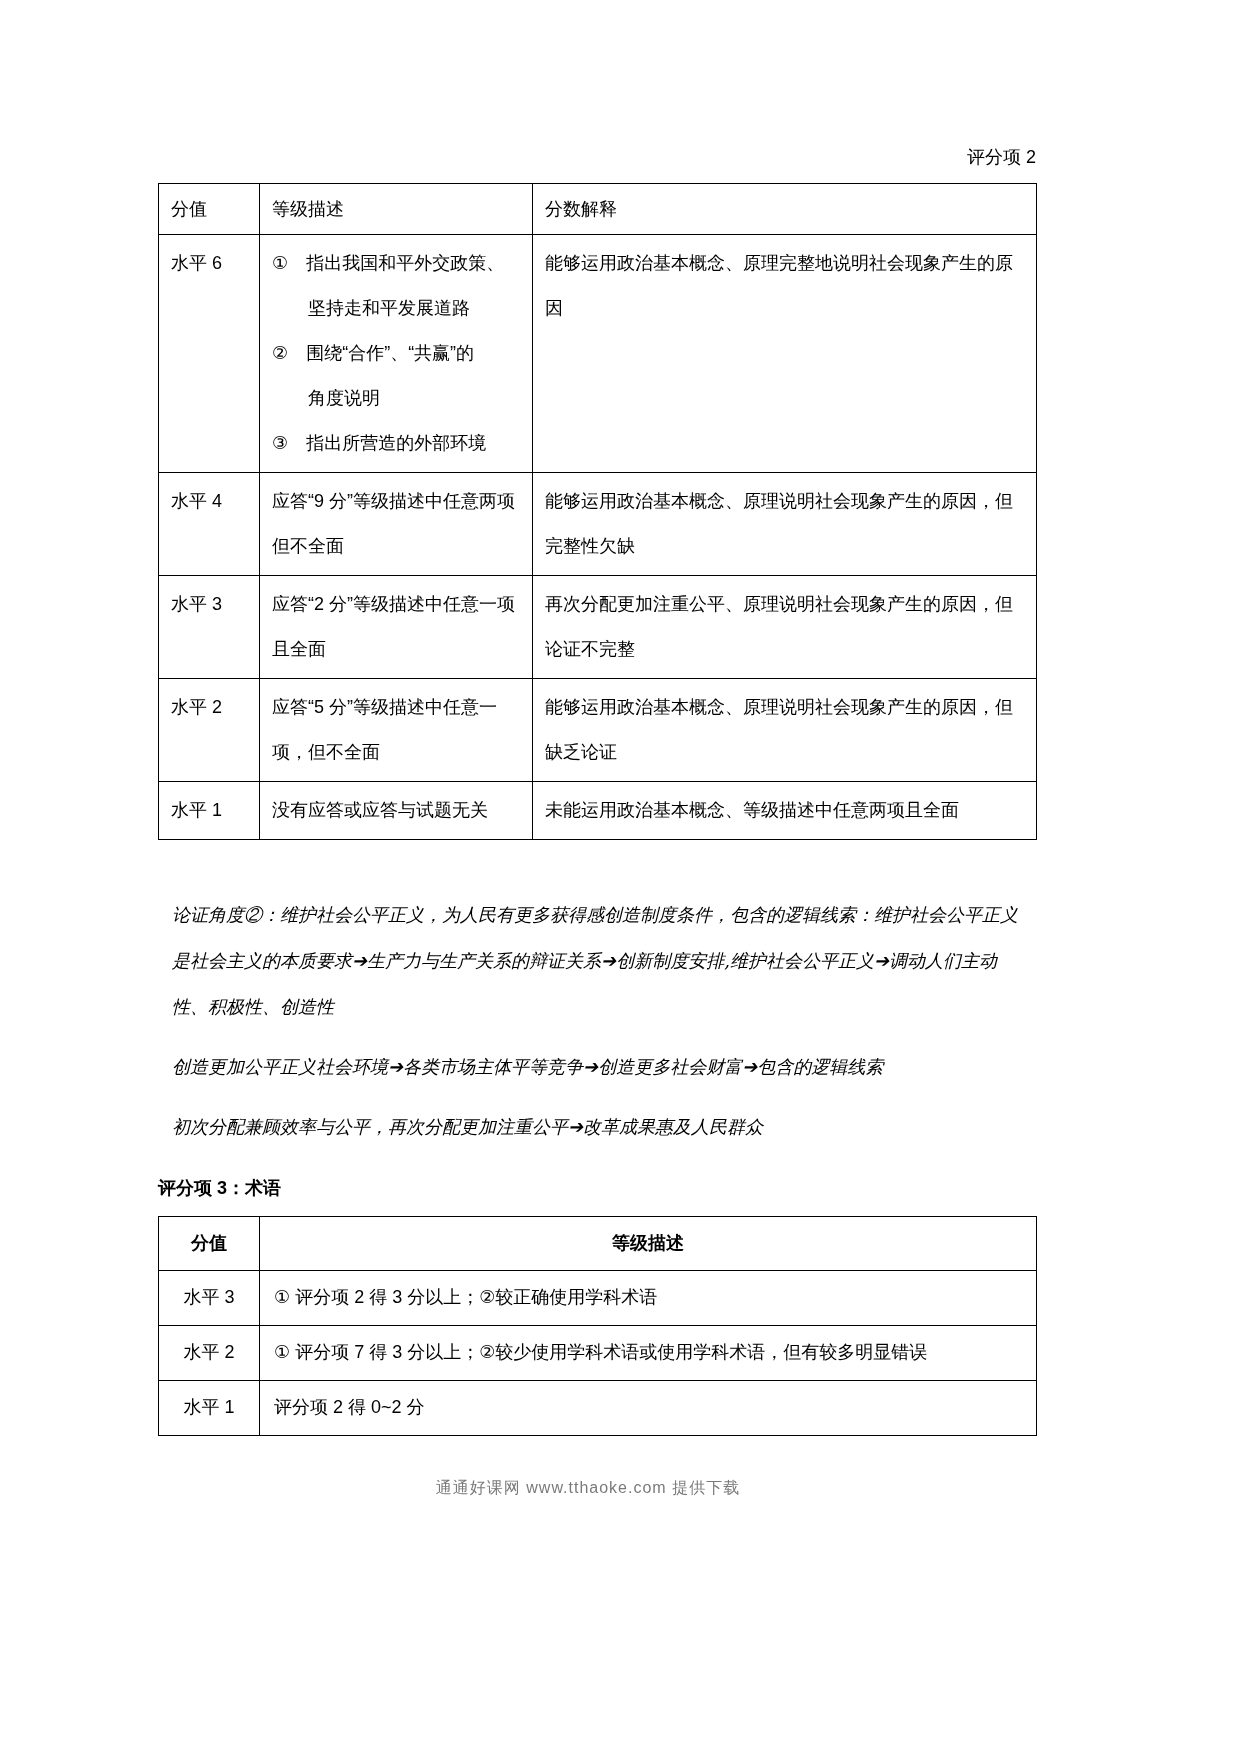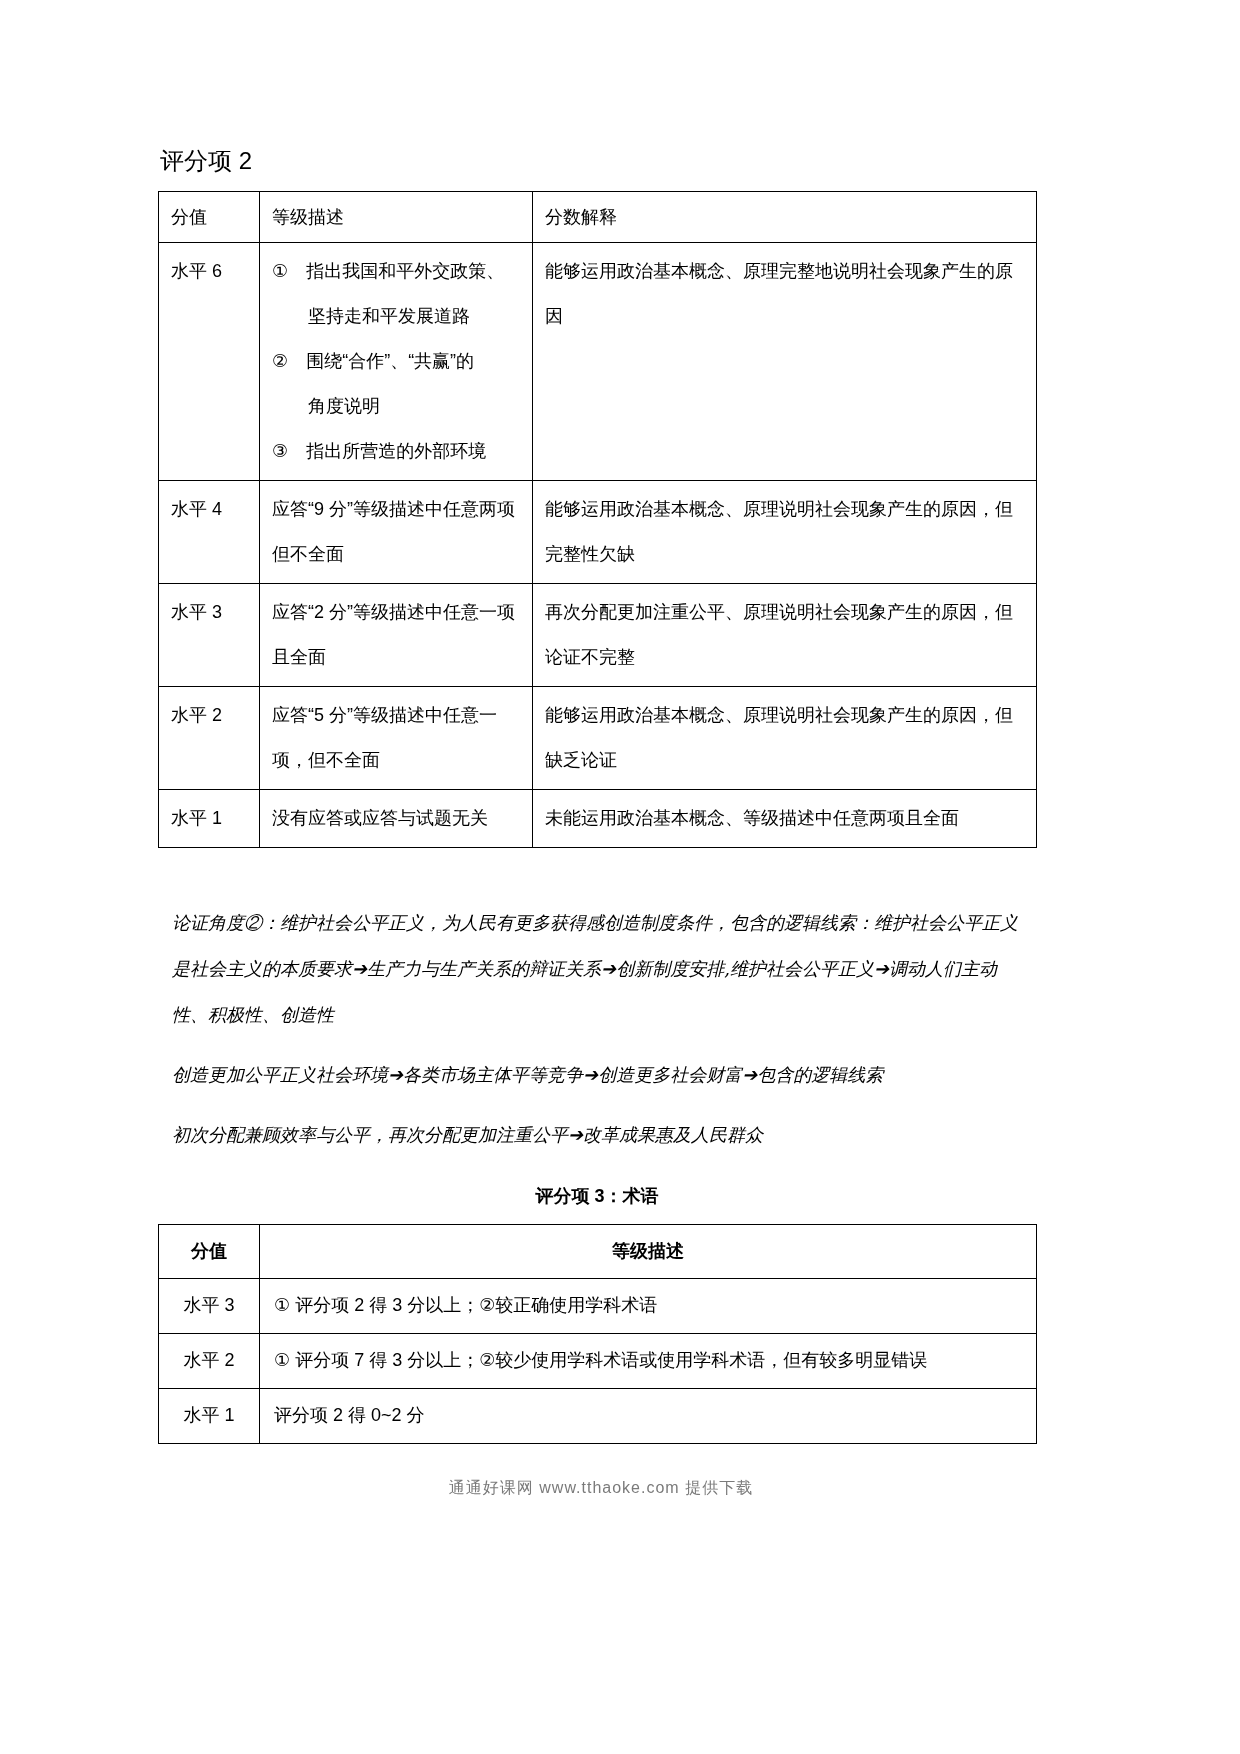--- a/index.html
+++ b/index.html
@@ -13,22 +13,23 @@
     position: relative;
   }
   .page {
     position: absolute;
     left: 158px;
     top: 145px;
     width: 878px;
     font-size: 18px;
   }
   .section-label {
-    font-size: 24px;
+    font-size: 18px;
     margin: 0 0 14px 2px;
+    text-align: right;
   }
   table.rubric {
     border-collapse: collapse;
     width: 878px;
     table-layout: fixed;
   }
   table.rubric th, table.rubric td {
     border: 1.5px solid #000;
     font-size: 18px;
     font-weight: normal;
@@ -49,21 +50,20 @@
     font-style: italic;
     font-size: 18px;
     line-height: 2.55;
   }
   .commentary p { margin: 14px; }
   .section3-heading {
     margin-top: 26px;
     margin-bottom: 16px;
     font-weight: bold;
     font-size: 18px;
-    text-align: center;
   }
   table.terms {
     border-collapse: collapse;
     width: 878px;
     table-layout: fixed;
   }
   table.terms th, table.terms td {
     border: 1.5px solid #000;
     font-size: 18px;
     padding: 8px 14px;
@@ -73,21 +73,21 @@
   table.terms thead th {
     font-weight: bold;
     text-align: center;
   }
   table.terms td.level {
     text-align: center;
   }
   .footer {
     position: absolute;
     top: 1478px;
-    left: 17px;
+    left: 4px;
     width: 1168px;
     text-align: center;
     font-size: 16px;
     color: #7a7a7a;
     letter-spacing: 1px;
   }
 </style>
 </head>
 <body>
 

